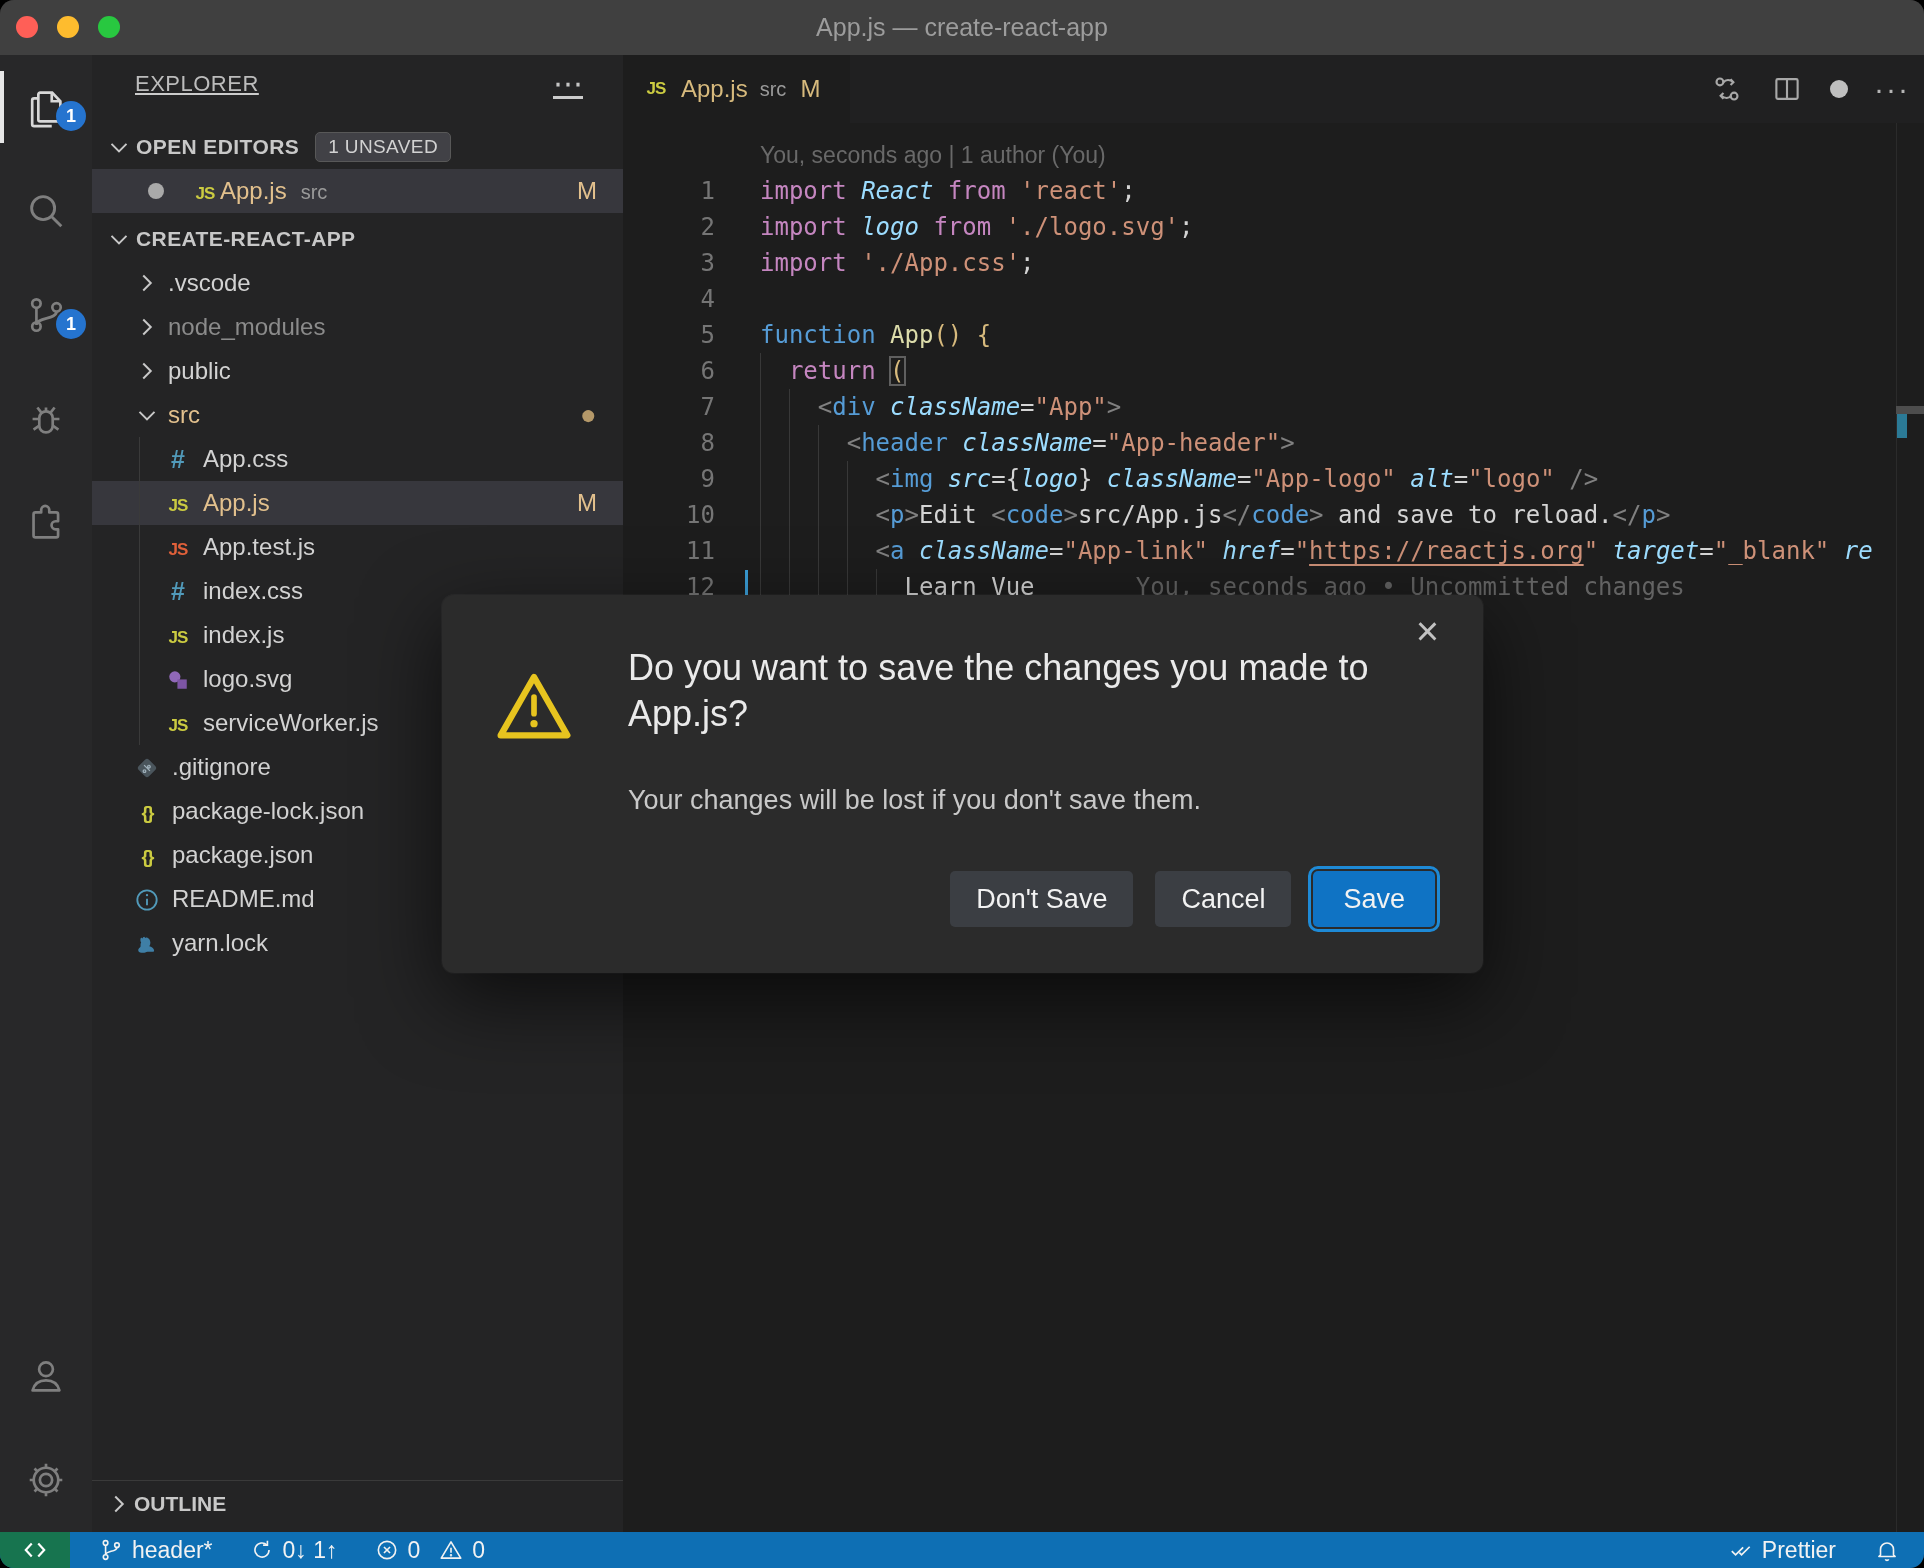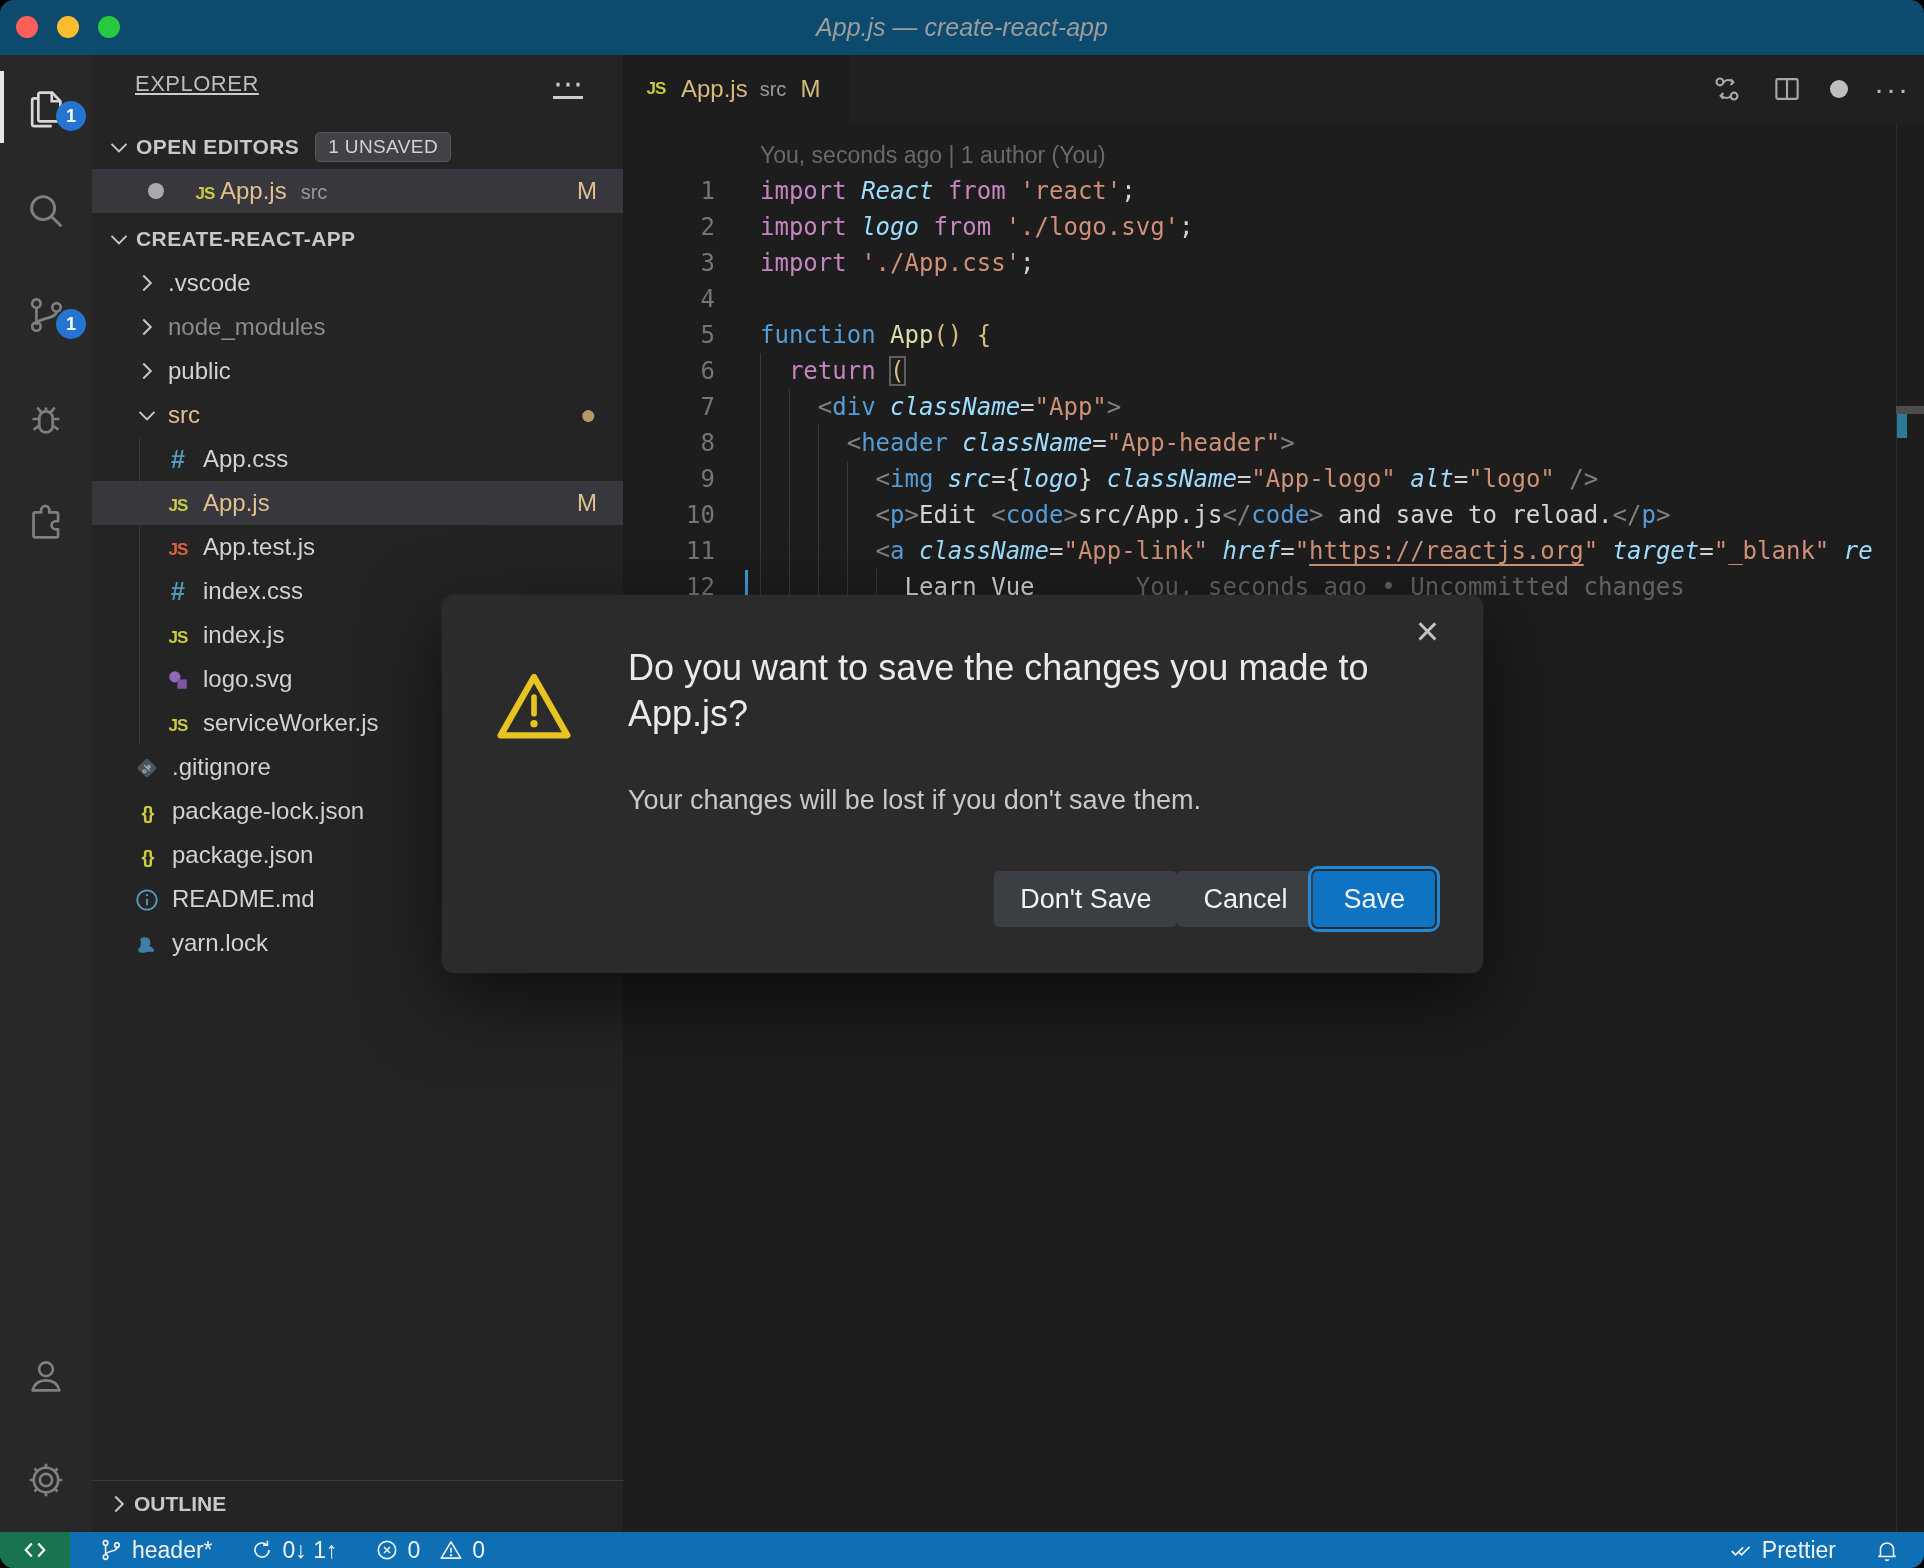--- a/index.html
+++ b/index.html
@@ -1,20 +1,20 @@
 <!DOCTYPE html>
 <html><head>
 <meta charset="utf-8">
 <style>
   * { margin:0; padding:0; box-sizing:border-box; }
   body { background:#000; font-family:"Liberation Sans", sans-serif; width:1924px; height:1568px; overflow:hidden; }
   #window { position:relative; width:1924px; height:1568px; border-radius:14px; overflow:hidden; background:#1d1d1d; }
 
   
-  .titlebar { position:relative; height:55px; background:#0c4a6e;font-style:italic; }
+  .titlebar { position:relative; height:55px; background:#404040; }
   .lights { position:absolute; left:16px; top:16px; display:flex; gap:19px; }
   .light { width:22px; height:22px; border-radius:50%; }
   .light.r { background:#ff5f57; } .light.y { background:#febc2e; } .light.g { background:#28c840; }
   .win-title { position:absolute; left:0; right:0; top:0; height:55px; line-height:55px; text-align:center; color:#9c9c9c; font-size:25px; }
 
   
   .main { position:absolute; top:55px; left:0; right:0; bottom:36px; }
 
   
   .activitybar { position:absolute; left:0; top:0; bottom:0; width:92px; background:#282829; }
@@ -92,21 +92,21 @@
   .sb-item { display:flex; align-items:center; gap:8px; cursor:pointer; }
   .sb-item svg { width:26px; height:26px; }
   .sb-right { margin-left:auto; display:flex; align-items:center; gap:38px; margin-right:24px; }
 
   
   .dialog { position:absolute; left:442px; top:595px; width:1041px; height:378px; background:#2b2b2b; border-radius:12px; box-shadow:0 26px 80px rgba(0,0,0,.65), 0 0 0 1px rgba(255,255,255,.04); }
   .dlg-close { position:absolute; right:44px; top:14px; font-size:40px; font-weight:400; color:#c2c2c2; cursor:pointer; line-height:44px; }
   .dlg-icon { position:absolute; left:49px; top:72px; width:86px; height:80px; }
   .dlg-title { position:absolute; left:186px; top:50px; width:800px; font-size:36px; line-height:46px; color:#eaeaea; }
   .dlg-msg { position:absolute; left:186px; top:190px; font-size:27px; color:#c8c8c8; }
-  .dlg-buttons { position:absolute; right:48px; bottom:46px; display:flex; align-items:center; }
+  .dlg-buttons { position:absolute; right:48px; bottom:46px; display:flex; align-items:center; gap:22px; }
   .btn { height:56px; border:none; border-radius:5px; background:#3b3e43; color:#f2f2f2; font-size:27px; font-family:"Liberation Sans", sans-serif; padding:0 26px; cursor:pointer; }
   .btn.save { background:#0f73c4; outline:3px solid #1e8ad6; outline-offset:2px; padding:0 30px; }
 </style>
 </head>
 <body>
 
 <div id="window">
 
   <div class="titlebar">
     <div class="lights">

